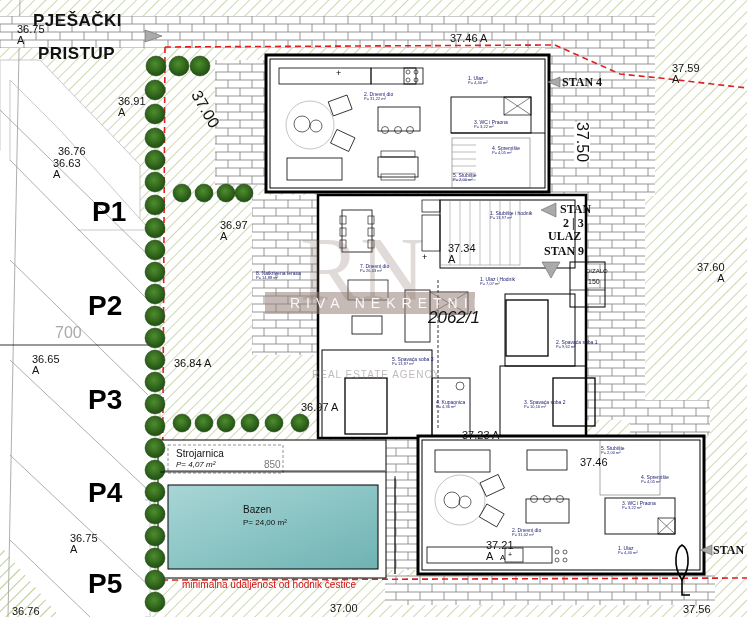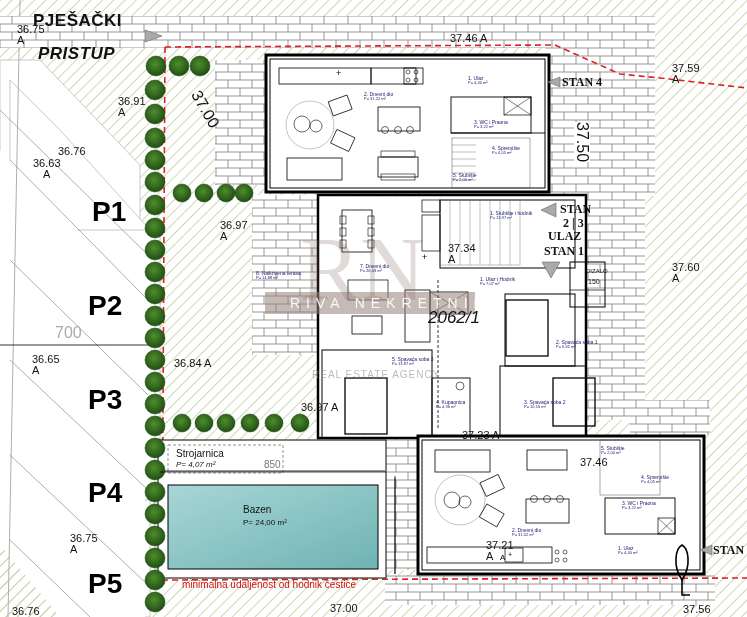--- a/index.html
+++ b/index.html
@@ -231,60 +231,60 @@
   <g stroke="#000" stroke-width="0.7">
     <line x1="160" y1="472" x2="386" y2="472"></line>
     <line x1="395" y1="478" x2="395" y2="574"></line>
   </g>
 
   <rect x="265" y="292" width="210" height="22" fill="rgba(150,130,120,0.55)"></rect>
   <text x="300" y="300" font-size="90" fill="rgba(130,110,100,0.25)" font-family="Liberation Serif, serif">RN</text>
 </svg>
 
 <div class="lbl title" style="left:33px;top:12px;">PJEŠAČKI</div>
-<div class="lbl title" style="left:38px;top:45px;font-style:italic;">PRISTUP</div>
+<div class="lbl title" style="left:38px;top:45px;">PRISTUP</div>
 
 <div class="lbl big" style="left:92px;top:198px;">P1</div>
 <div class="lbl big" style="left:88px;top:292px;">P2</div>
 <div class="lbl big" style="left:88px;top:386px;">P3</div>
 <div class="lbl big" style="left:88px;top:479px;">P4</div>
 <div class="lbl big" style="left:88px;top:570px;">P5</div>
 
 <div id="elev-layer">
     <div class="lbl lev" style="left: 17px; top: 24px;">
       <div>36.75</div>
       <div>A</div>
     </div>
     <div class="lbl lev" style="left: 118px; top: 96px;">
       <div>36.91</div>
       <div>A</div>
     </div>
     <div class="lbl lev" style="left: 58px; top: 146px;">
       <div>36.76</div>
     </div>
-    <div class="lbl lev" style="left: 33px; top: 158px; text-align: center;">
+    <div class="lbl lev" style="left: 53px; top: 158px;">
       <div>36.63</div>
       <div>A</div>
     </div>
     <div class="lbl lev" style="left: 450px; top: 33px;">
       <div>37.46 A</div>
     </div>
     <div class="lbl lev" style="left: 672px; top: 63px;">
       <div>37.59</div>
       <div>A</div>
     </div>
     <div class="lbl lev" style="left: 220px; top: 220px;">
       <div>36.97</div>
       <div>A</div>
     </div>
     <div class="lbl lev" style="left: 448px; top: 243px;">
       <div>37.34</div>
       <div>A</div>
     </div>
-    <div class="lbl lev" style="left: 672px; top: 262px;">
+    <div class="lbl lev" style="left: 697px; top: 262px; text-align: right;">
       <div>37.60</div>
       <div>A</div>
     </div>
     <div class="lbl lev" style="left: 32px; top: 354px;">
       <div>36.65</div>
       <div>A</div>
     </div>
     <div class="lbl lev" style="left: 174px; top: 358px;">
       <div>36.84   A</div>
     </div>
@@ -390,21 +390,21 @@
     </div>
   </div>
 
 <div class="lbl" style="left:202px;top:88px;font-size:16px;transform:rotate(60deg);transform-origin:left top;">37.00</div>
 <div class="lbl" style="left:590px;top:122px;font-size:16px;transform:rotate(90deg);transform-origin:left top;background:#fff;">37.50</div>
 
 <div class="lbl stan" style="left:562px;top:76px;">STAN 4</div>
 <div class="lbl stan" style="left:560px;top:203px;">STAN</div>
 <div class="lbl stan" style="left:563px;top:217px;">2 | 3</div>
 <div class="lbl stan" style="left:548px;top:230px;">ULAZ</div>
-<div class="lbl stan" style="left:544px;top:245px;">STAN 1</div>
+<div class="lbl stan" style="left:544px;top:245px;">STAN 9</div>
 <div class="lbl stan" style="left:713px;top:544px;">STAN 5</div>
 
 <div class="lbl" style="left:586px;top:268px;font-size:6px;">DIZALO</div>
 <div class="lbl" style="left:588px;top:278px;font-size:7px;">150</div>
 
 <div class="lbl" style="left:428px;top:309px;font-size:17px;font-style:italic;">2062/1</div>
 <div class="lbl" style="left:55px;top:325px;font-size:16px;color:#aaa;">700</div>
 <div class="lbl" style="left:264px;top:460px;font-size:10px;color:#777;">850</div>
 
 <div class="lbl wm" style="left:290px;top:296px;">RIVA NEKRETNINE</div>

